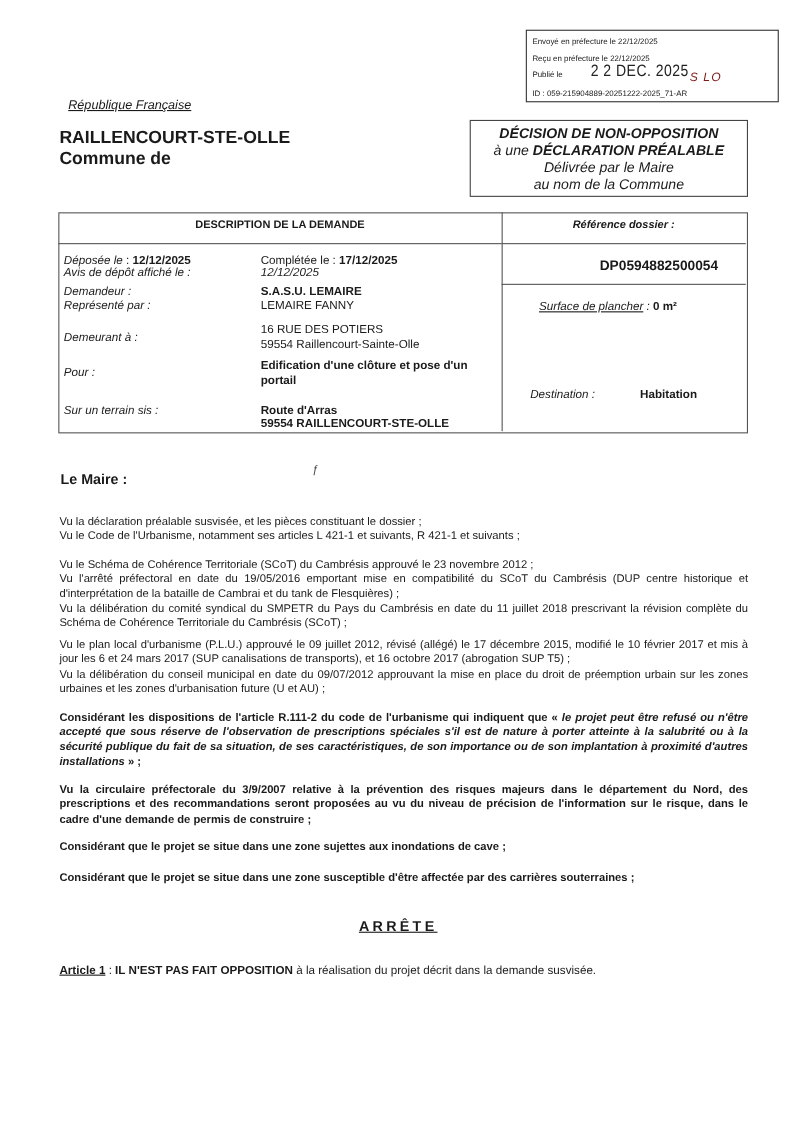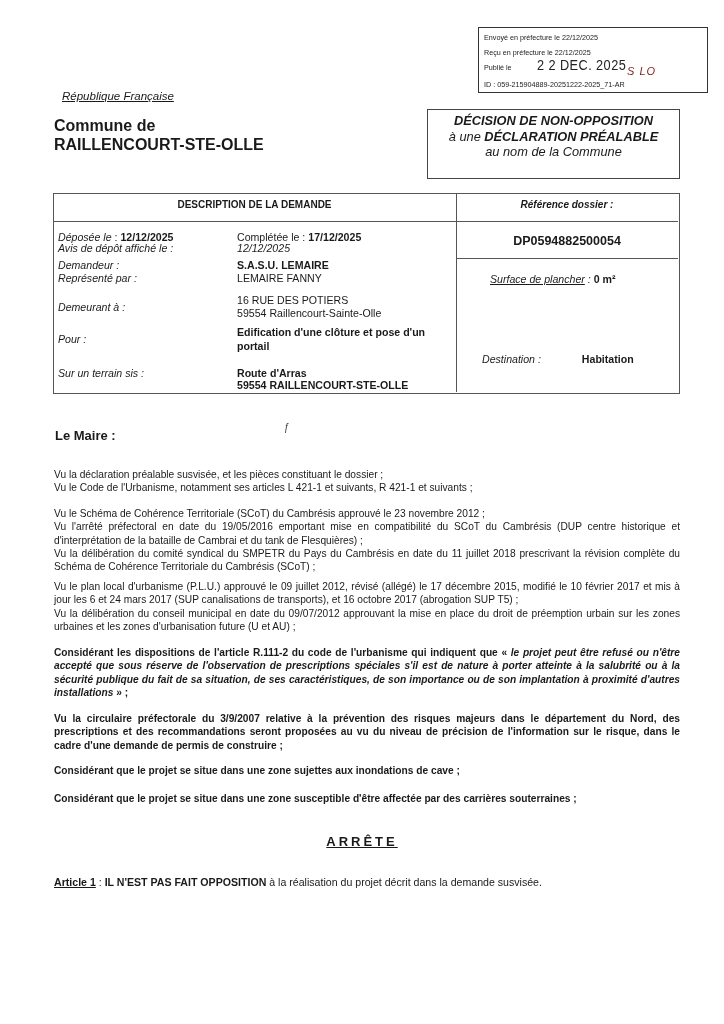--- a/index.html
+++ b/index.html
@@ -25,21 +25,21 @@
 
   
   .tbl { left:53px; top:193px; width:625px; height:199px; border:1px solid #555; border-top:1.5px solid #555; }
   .vsplit { left:456px; top:193px; width:0; height:199px; border-left:1px solid #555; }
   .hline-left { left:53px; top:221px; width:403px; border-top:1px solid #555; }
   .hline-right1 { left:456px; top:221px; width:222px; border-top:1px solid #555; }
   .hline-right2 { left:456px; top:258px; width:222px; border-top:1px solid #555; }
   .th { font-size:10px; font-weight:bold; text-align:center; }
   .th-desc { left:53px; top:199px; width:403px; }
   .th-ref { left:456px; top:199px; width:222px; font-style:italic; }
-  .ref-val { left:456px; top:234px; width:222px; text-align:center; font-size:12.5px; font-weight:bold; }
+  .ref-val { left:456px; top:234px; width:222px; text-align:center; font-size:12.5px; font-weight:bold;padding-left:32px; }
 
   .lbl { font-size:10.6px; font-style:italic; }
   .val { font-size:10.6px; }
   .b { font-weight:bold; }
 
   .surface { left:490px; top:273px; font-size:10.6px; }
   .surface .u { font-style:italic; text-decoration:underline; }
   .destination { left:467px; top:353px; font-size:10.6px;margin-left:15px; }
 
   .lemaire { left:55px; top:428px; font-size:13px; font-weight:bold; }
@@ -58,27 +58,28 @@
   <span class="line" style="top:6px">Envoyé en préfecture le 22/12/2025</span>
   <span class="line" style="top:21px">Reçu en préfecture le 22/12/2025</span>
   <span class="line" style="top:36px">Publié le</span>
   <span class="pub-date">2 2 DEC. 2025</span>
   <span class="sig">S LO</span>
   <span class="line" style="top:53px">ID : 059-215904889-20251222-2025_71-AR</span>
 </div>
 
 <div class="abs republique">République Française</div>
 <div class="abs commune">
+  <div>RAILLENCOURT-STE-OLLE</div>
   <div>Commune de</div>
-  <div>RAILLENCOURT-STE-OLLE</div>
 </div>
 
 <div class="abs decision">
   <div class="b">DÉCISION DE NON-OPPOSITION</div>
   <div><i>à une </i><span class="b">DÉCLARATION PRÉALABLE</span></div>
+  <div class="i">Délivrée par le Maire</div>
   <div class="i">au nom de la Commune</div>
 </div>
 
 <div class="abs tbl"></div>
 <div class="abs vsplit"></div>
 <div class="abs hline-left"></div>
 <div class="abs hline-right1"></div>
 <div class="abs hline-right2"></div>
 
 <div class="abs th th-desc">DESCRIPTION DE LA DEMANDE</div>

